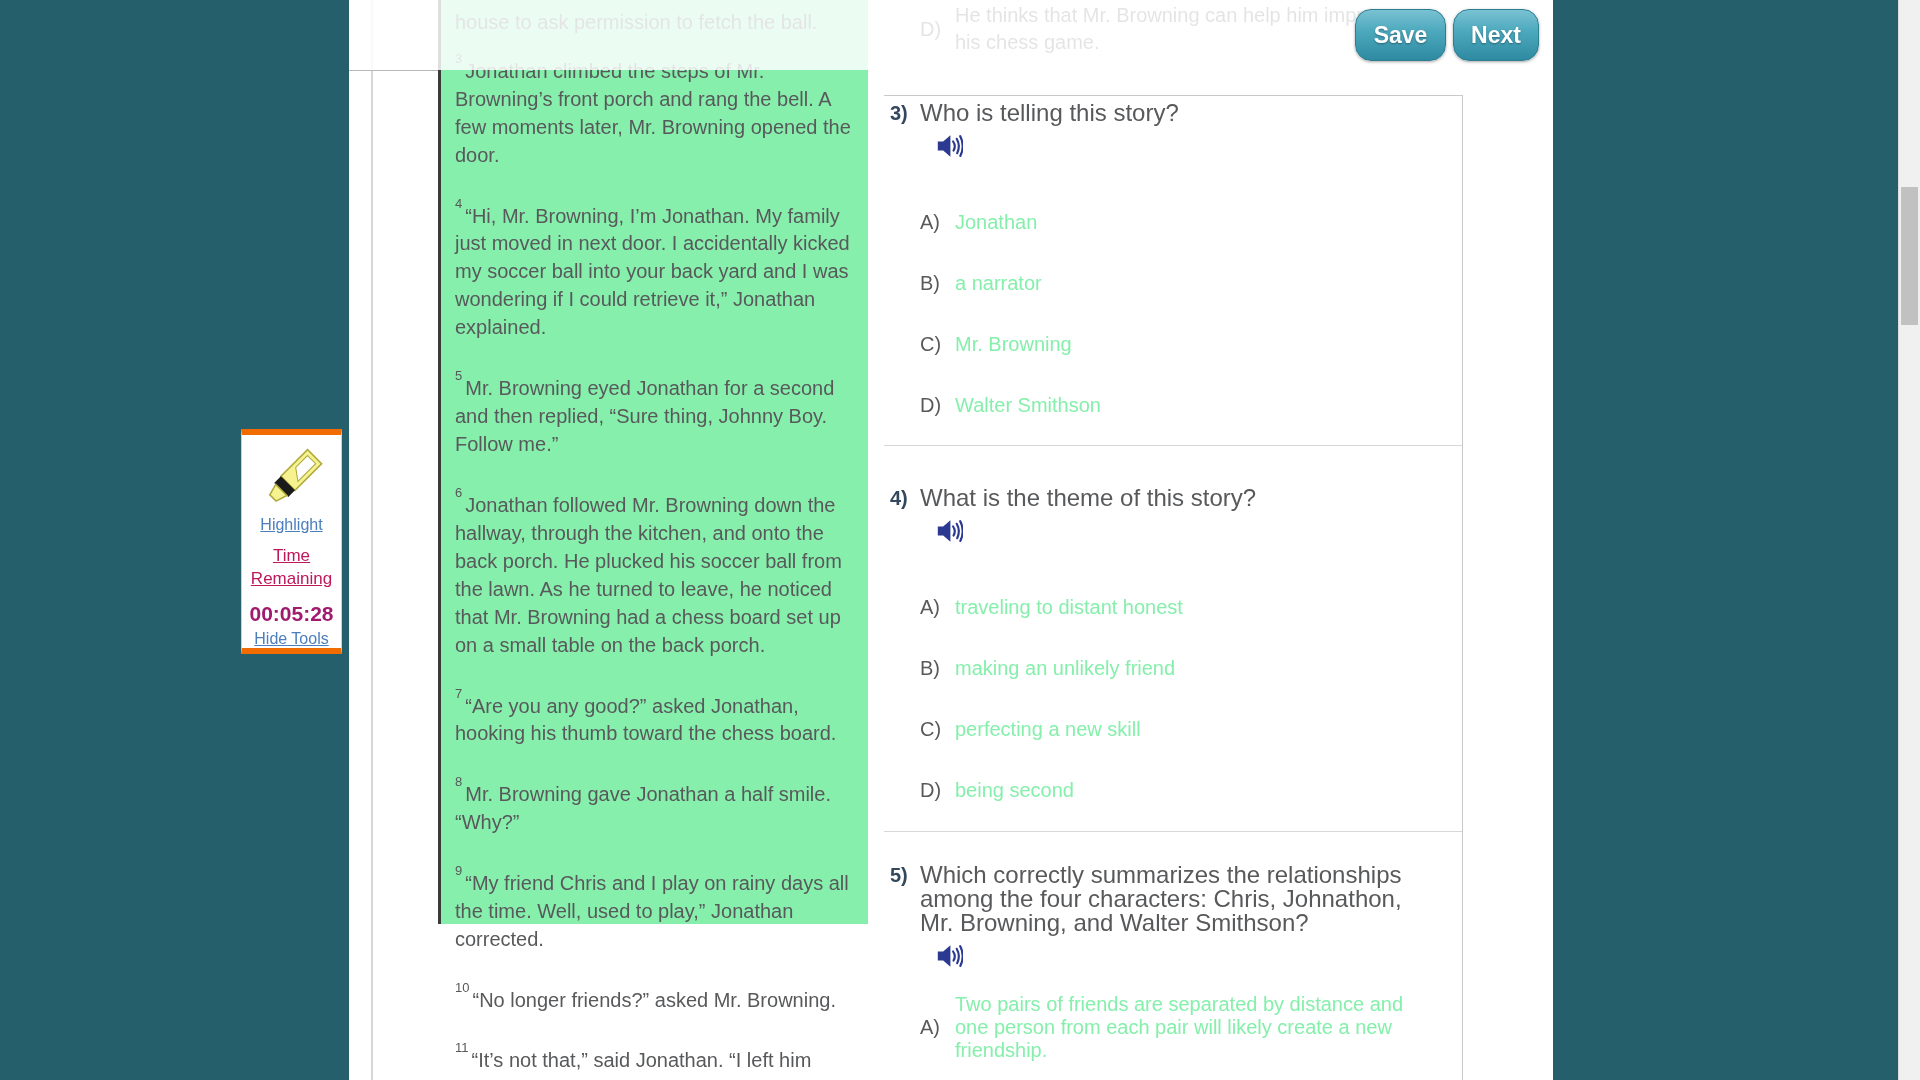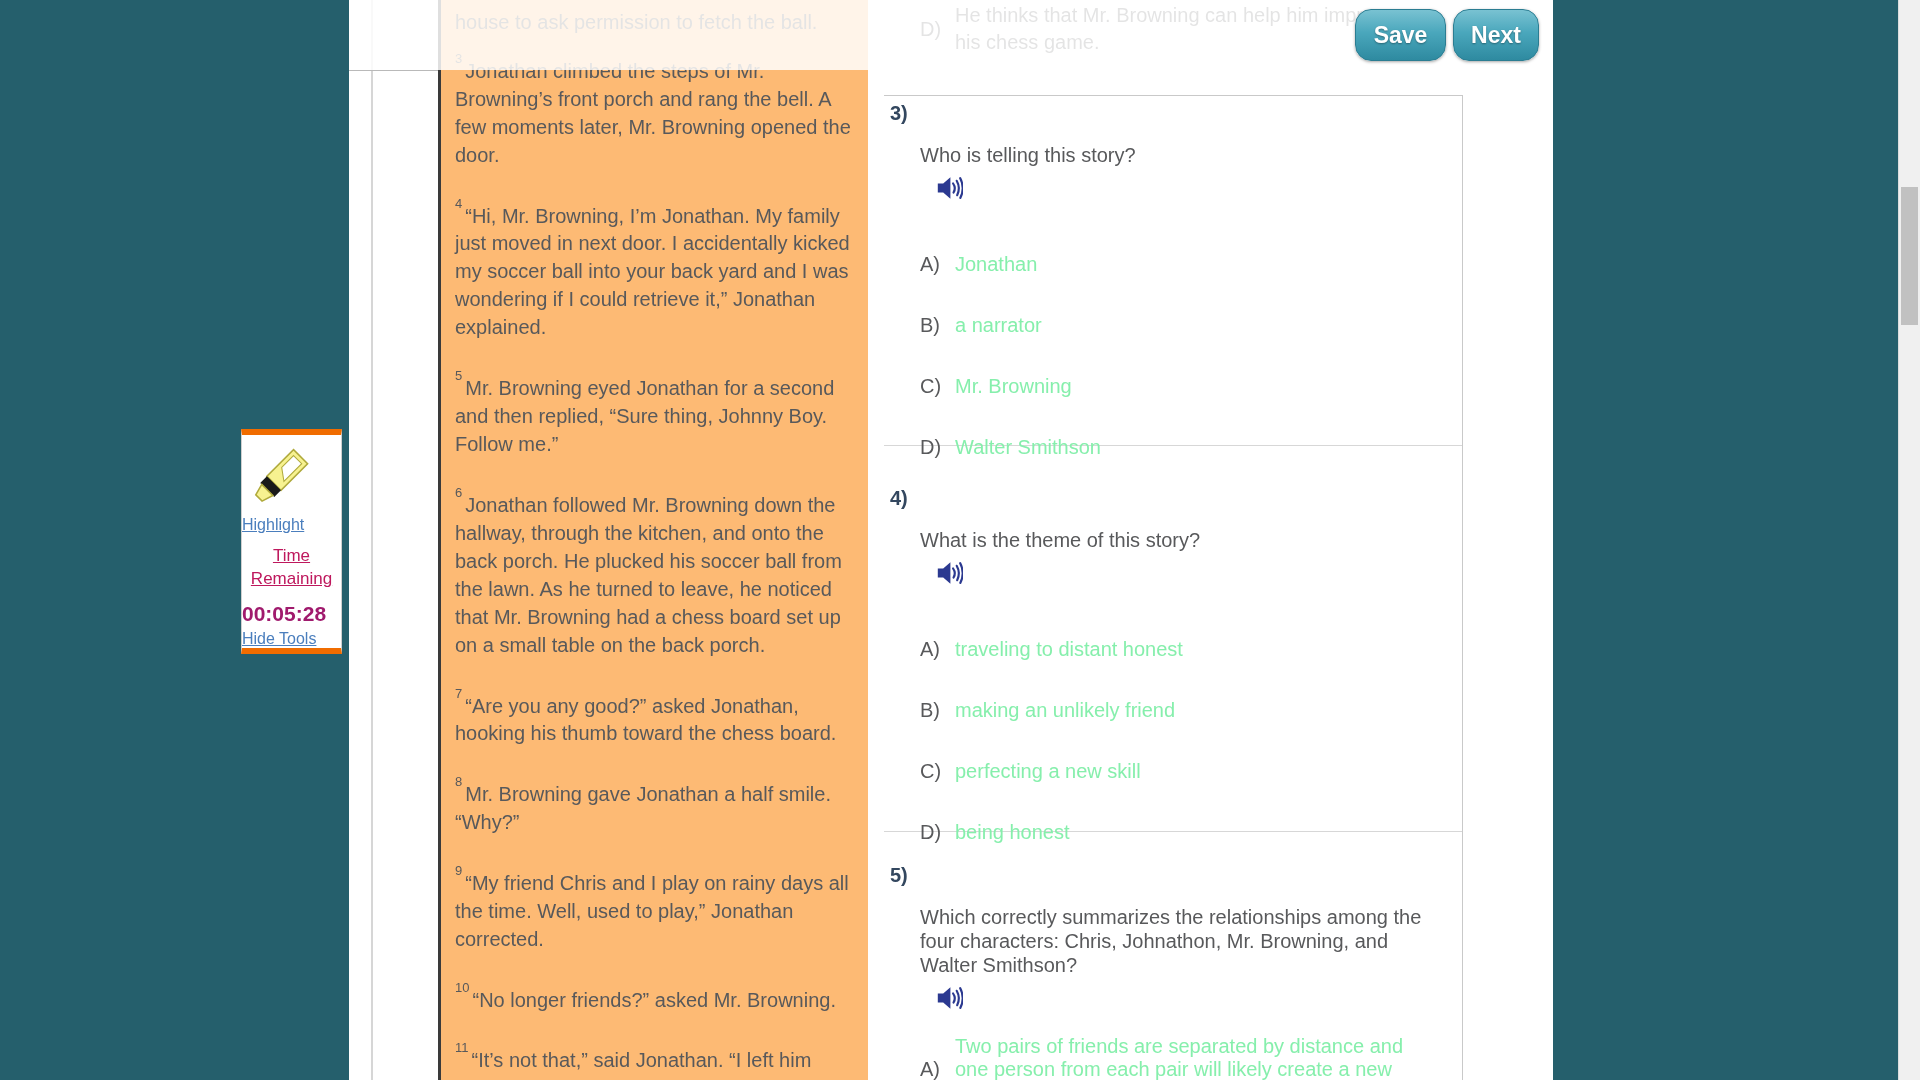--- a/index.html
+++ b/index.html
@@ -4,41 +4,41 @@
 <style>
   html,body{margin:0;padding:0;overflow:hidden;}
   #stage{position:relative;width:1920px;height:1080px;background:#255f6c;
          font-family:"Liberation Sans","DejaVu Sans",sans-serif;}
 
   
   .modal{position:absolute;left:349px;top:0;width:1204px;height:1080px;background:#ffffff;}
   .inner-edge{position:absolute;left:371px;top:0;width:2px;height:1080px;background:#d6d6d6;}
 
   
-  .passage-panel{position:absolute;left:438px;top:0;width:430px;height:1080px;
-                 background:#fdba74;border-left:3px solid #3a3a3a;box-sizing:border-box;}
+  .passage-panel{position:absolute;left:438px;top:0;width:430px;height:924px;
+                 background:#86efac;border-left:3px solid #3a3a3a;box-sizing:border-box;}
   .passage-content{position:absolute;left:14px;top:8px;width:398px;color:#58595b;
                    font-size:20px;line-height:28px;}
   .ghost-line{margin:0 0 16px 0;}
   .passage-content p{margin:0 0 28px 0;}
   .pnum{font-size:13px;position:relative;top:-7px;margin-right:3px;}
   .u{text-underline-offset:3px;}
 
   
   .q-ghost{position:absolute;left:884px;top:2px;width:560px;display:flex;color:#58595b;
            font-size:20px;line-height:27px;}
   .q-ghost .letter{width:35px;flex:0 0 35px;align-self:center;margin-left:36px;}
   .q-ghost .gtext{width:470px;}
   .question-panel{position:absolute;left:884px;top:95px;width:579px;height:985px;
                   border-top:1px solid #c9c9c9;border-right:1px solid #c9c9c9;box-sizing:border-box;}
   .q-sep{position:absolute;left:0;width:578px;height:1px;background:#d7d7d7;}
   .q-block{position:absolute;left:0;width:560px;padding-left:6px;box-sizing:border-box;}
   .q-row{display:flex;}
   .q-num{width:30px;flex:0 0 30px;font-weight:bold;color:#33475f;font-size:20px;line-height:24px;}
-  .q-text{color:#58595b;font-size:20px;line-height:24px;max-width:520px;margin-top:42px;}
+  .q-text{color:#58595b;font-size:24px;line-height:24px;max-width:520px;}
   .speaker{margin:8px 0 0 46px;width:27px;height:26px;cursor:pointer;}
   .opts{margin-left:30px;}
   .opt{display:flex;margin-bottom:38px;}
   .opt .letter{width:35px;flex:0 0 35px;color:#58595b;font-size:20px;line-height:23px;align-self:center;}
   .opt .otext{color:#86efac;font-size:20px;line-height:23px;max-width:470px;}
 
   
   .header-overlay{position:absolute;left:349px;top:0;width:1204px;height:70px;
                   background:rgba(255,255,255,0.84);}
   .margin-line{position:absolute;left:349px;top:70px;width:89px;height:1px;background:#b9b9b9;}
@@ -46,21 +46,21 @@
        background:linear-gradient(#79c2d2,#4aa7bc 45%,#2e8aa0);color:#ffffff;font-weight:bold;
        font-size:23px;font-family:"Liberation Sans",sans-serif;cursor:pointer;
        text-shadow:0 1px 2px rgba(0,0,0,0.35);box-shadow:0 1px 3px rgba(0,0,0,0.35);}
   .btn-save{left:1355px;width:91px;}
   .btn-next{left:1453px;width:86px;}
 
   
   .toolbox{position:absolute;left:241px;top:429px;width:101px;height:225px;background:#ffffff;
            border-left:1px solid #cfcfcf;border-right:1px solid #cfcfcf;
            border-top:6px solid #f06c00;border-bottom:6px solid #f06c00;box-sizing:border-box;
-           display:flex;flex-direction:column;align-items:flex-start;padding-top:10px;}
+           display:flex;flex-direction:column;align-items:center;padding-top:10px;}
   .hl-icon{width:72px;height:72px;}
   .tool-link{color:#4a7ebd;text-decoration:underline;font-size:16px;cursor:pointer;margin-top:4px;}
   .time-label{color:#be185d;font-size:17px;text-align:center;line-height:23px;margin-top:10px;text-decoration:underline;}
   .time-value{color:#a01a6d;font-weight:bold;font-size:21px;margin-top:12px;}
   .hide-link{margin-top:4px;}
 
   
   .scroll-track{position:absolute;left:1898px;top:0;width:22px;height:1080px;background:#f0f0f0;
                 border-left:1px solid #dcdcdc;box-sizing:border-box;}
   .scroll-thumb{position:absolute;left:2px;top:187px;width:17px;height:138px;background:#c1c1c1;}
@@ -148,21 +148,21 @@
             <div class="opt">
               <span class="letter">B)</span>
               <span class="otext">making an unlikely friend</span>
             </div>
             <div class="opt">
               <span class="letter">C)</span>
               <span class="otext">perfecting a new skill</span>
             </div>
             <div class="opt">
               <span class="letter">D)</span>
-              <span class="otext">being honest</span>
+              <span class="otext">being second</span>
             </div>
           </div>
         </div>
         <div class="q-block" style="top: 767px;">
           <div class="q-row">
             <div class="q-num">5)</div>
             <div class="q-text">Which correctly summarizes the relationships among the four characters: Chris, Johnathon, Mr. Browning, and Walter Smithson?</div>
           </div>
           <div class="speaker"><svg viewBox="0 0 30 26" width="27" height="26">
               <polygon points="2,8 8,8 16,1 16,25 8,18 2,18" fill="#2b3990"></polygon>

